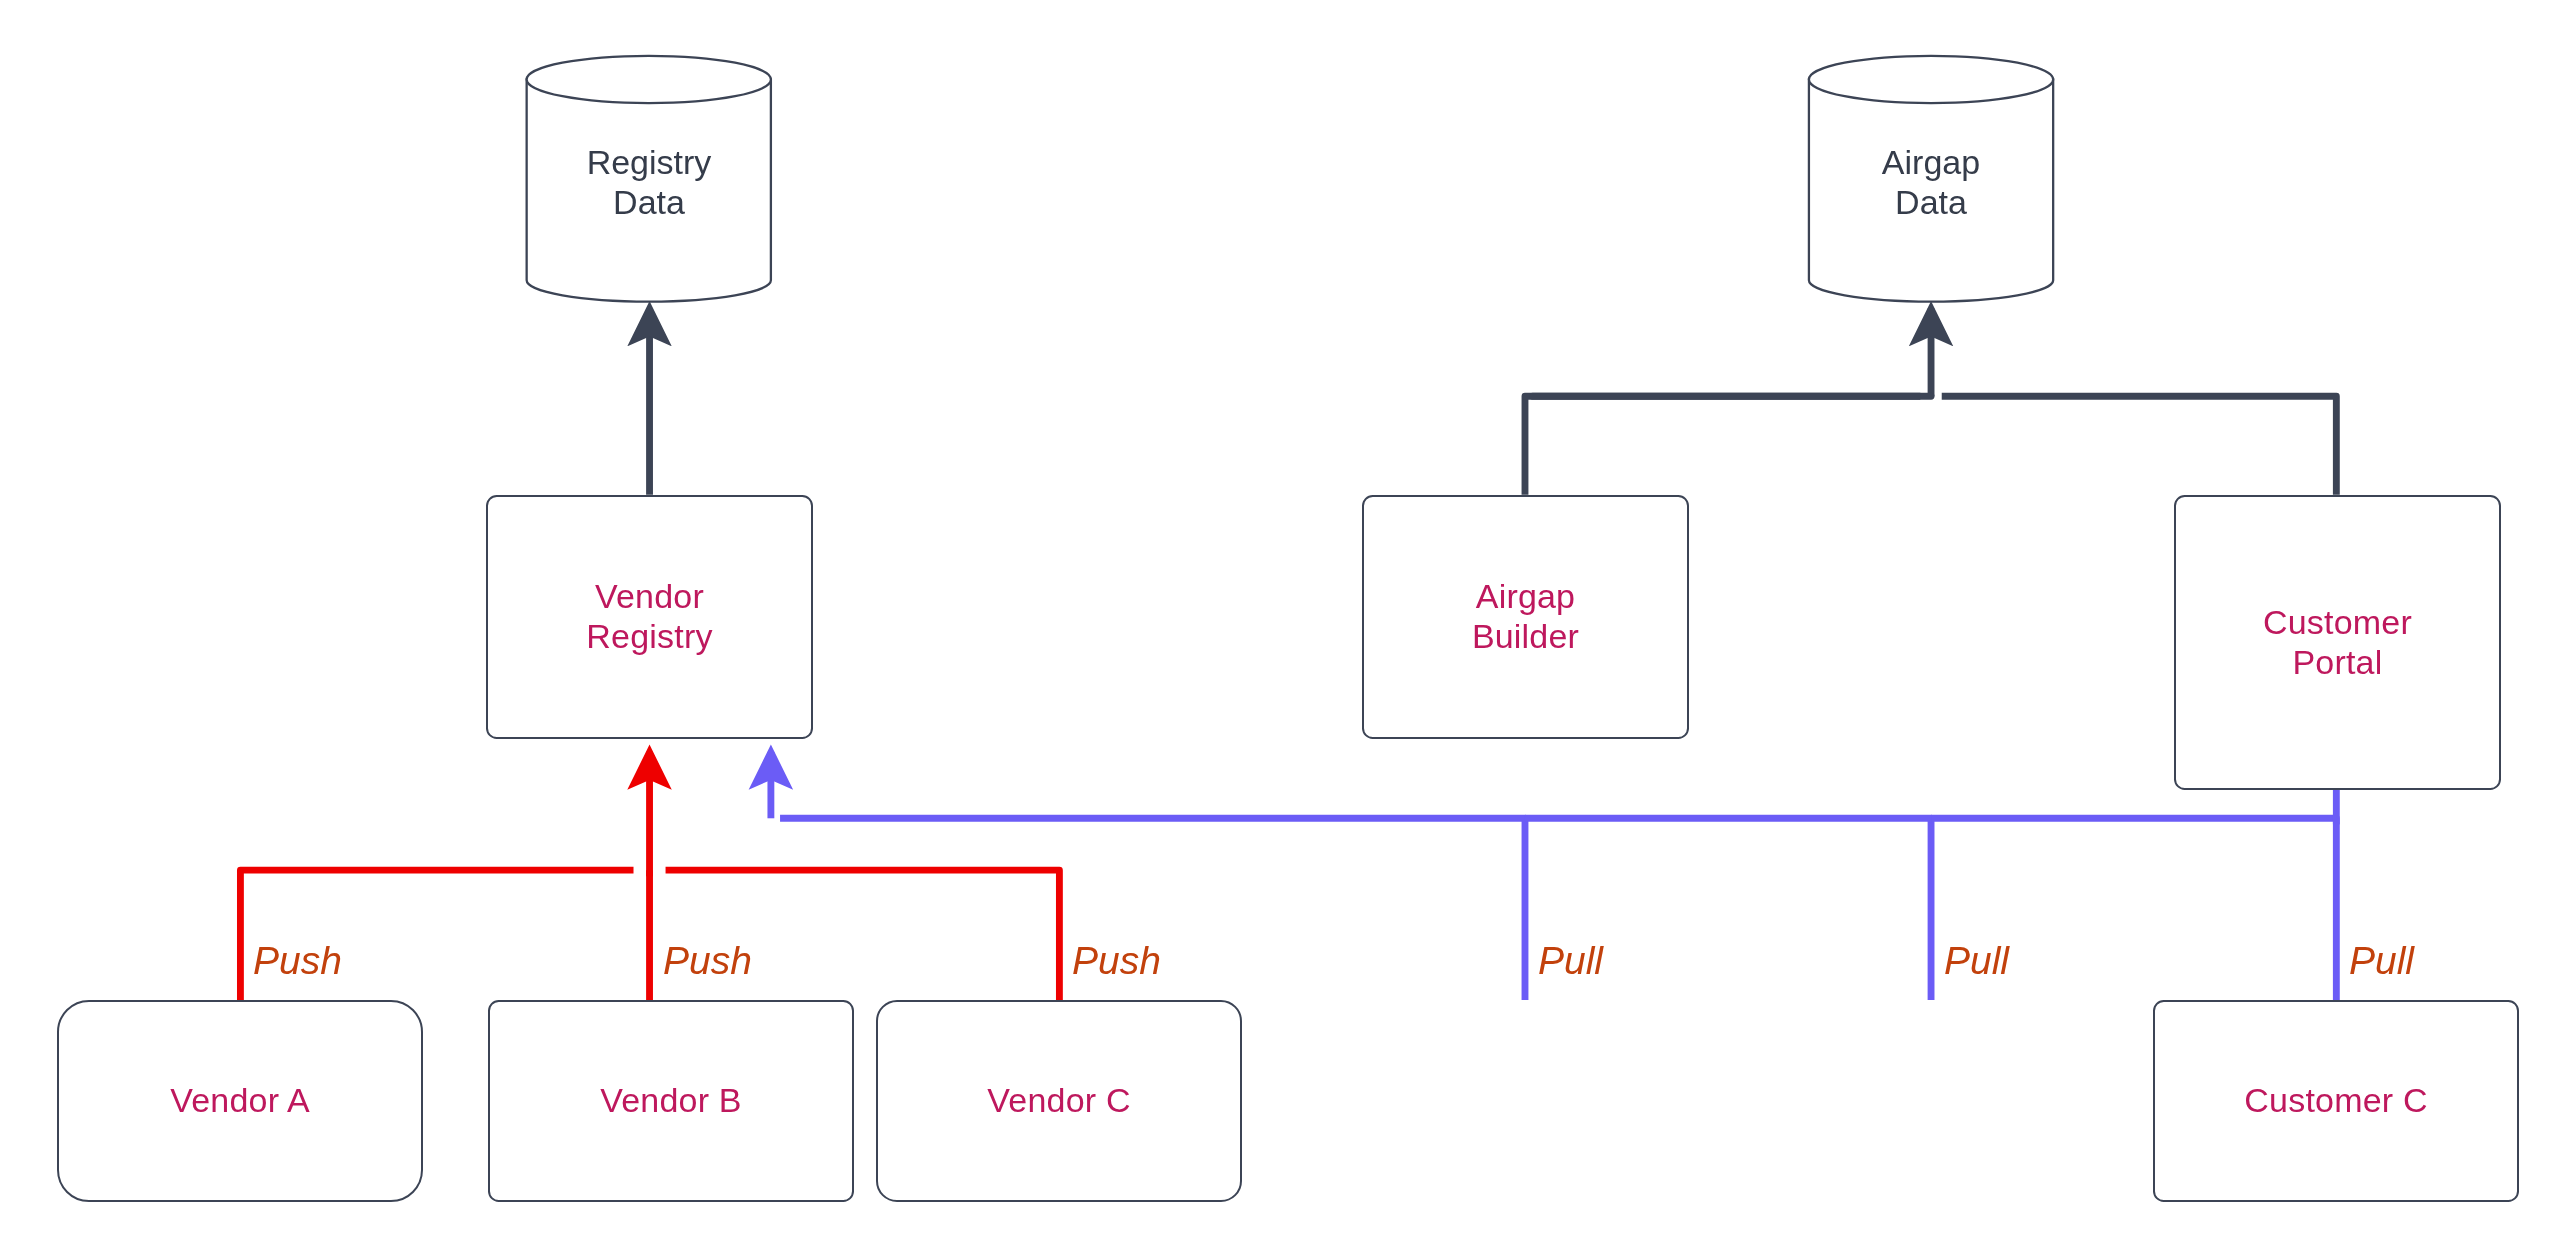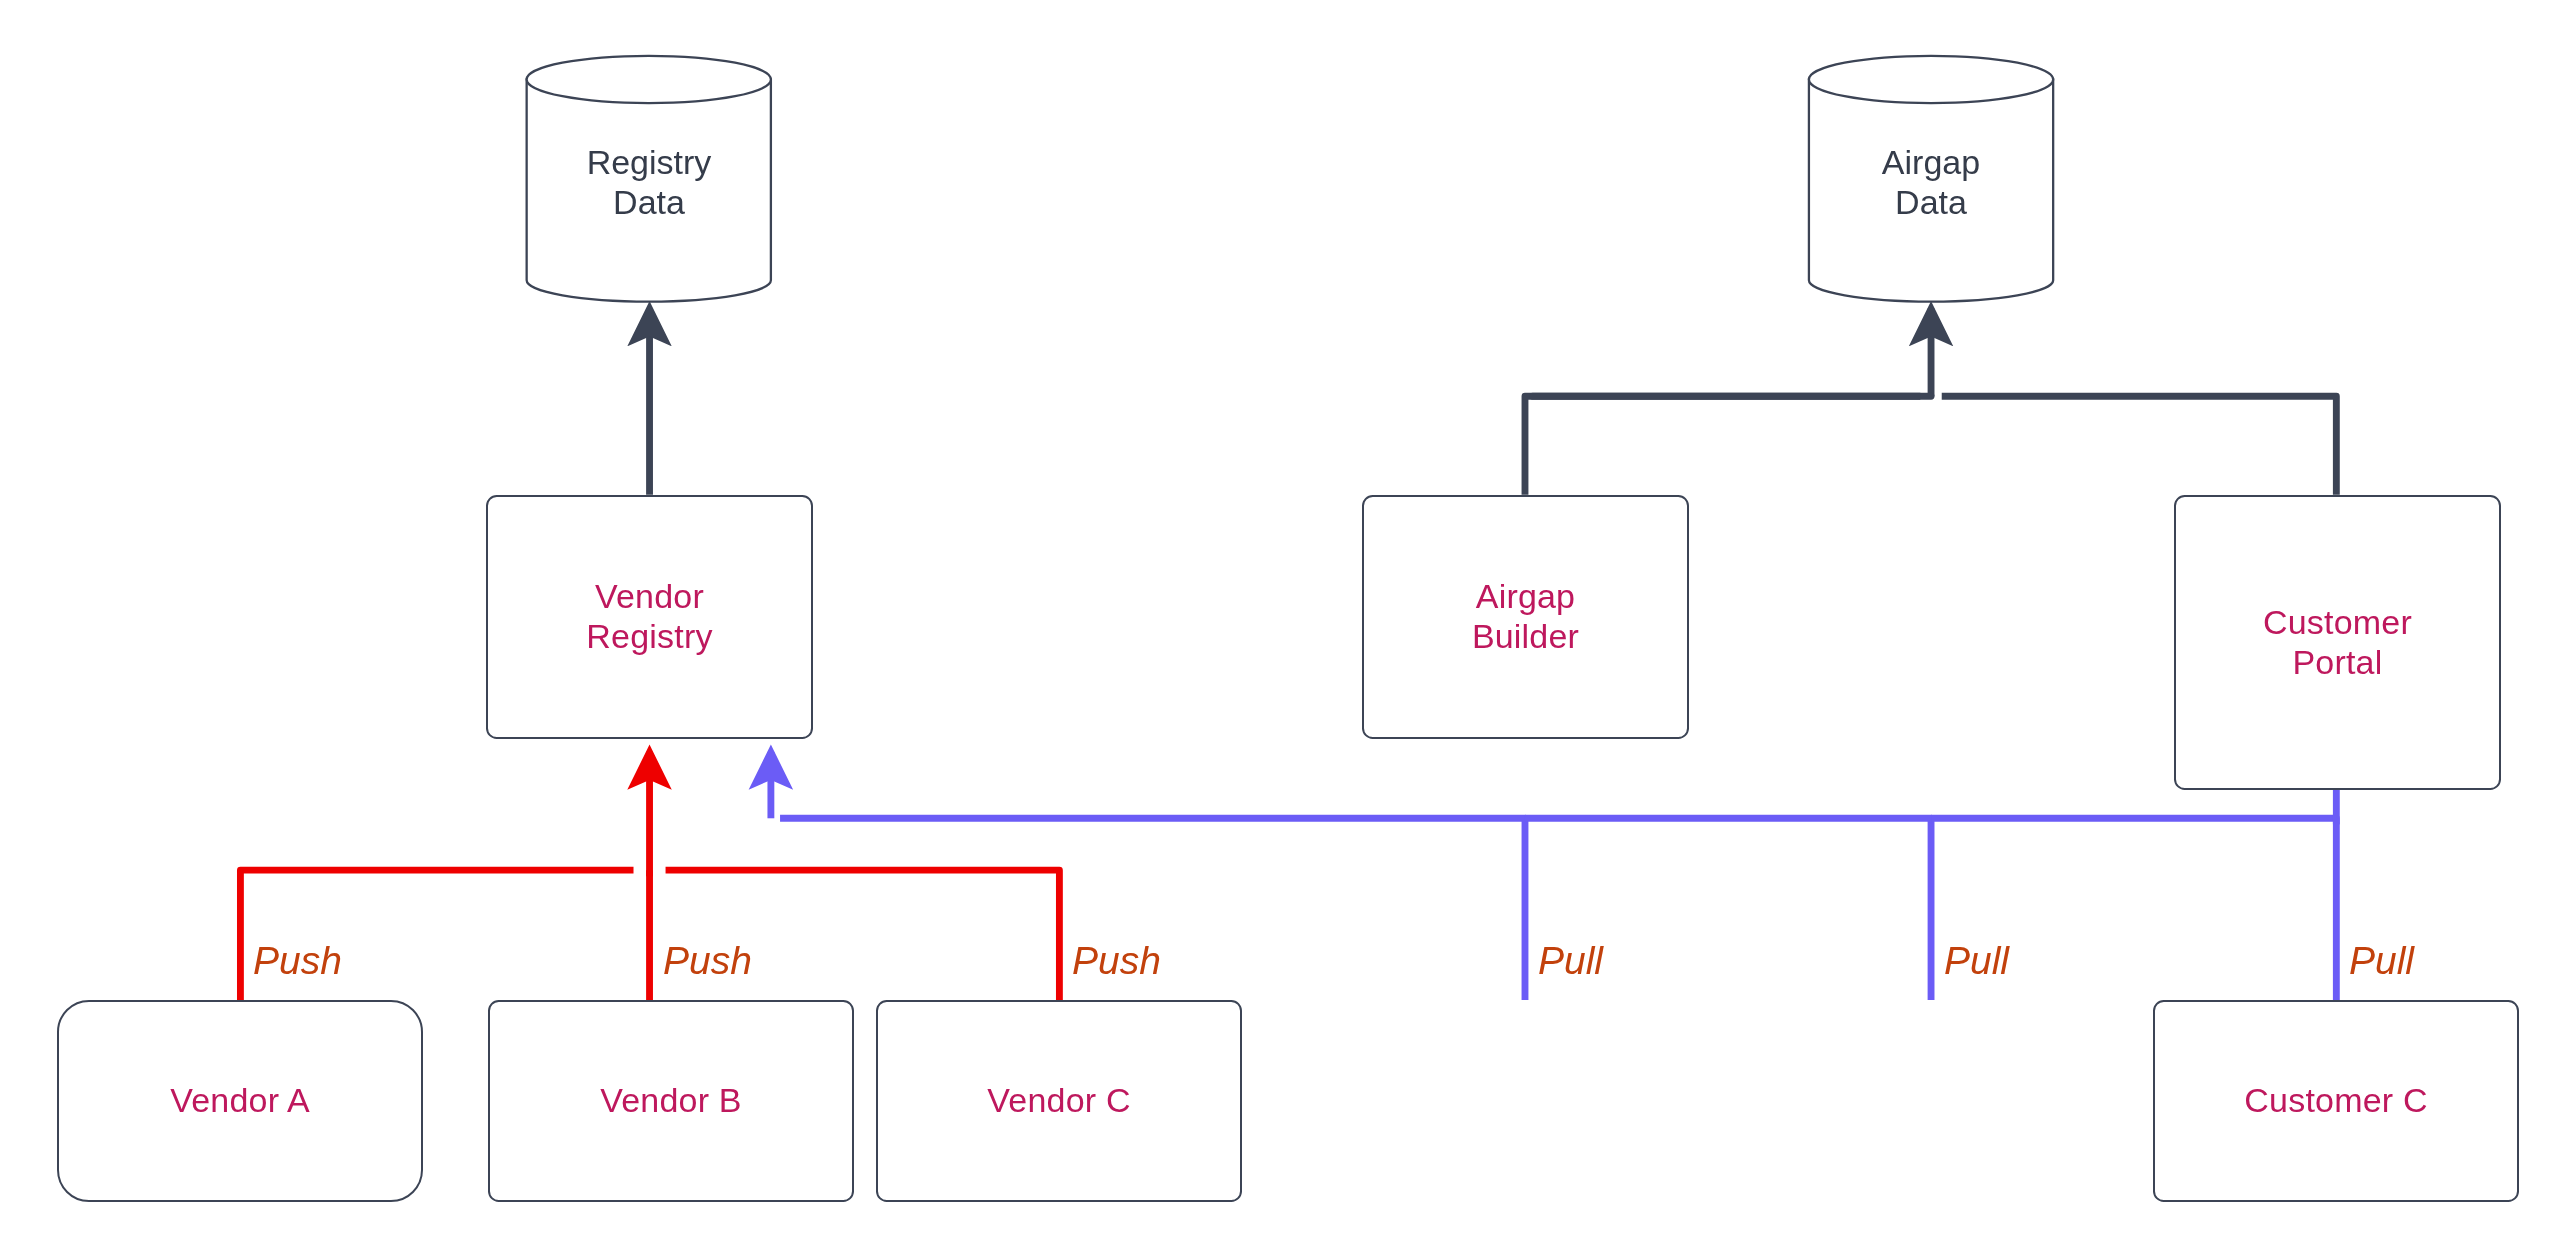--- a/index.html
+++ b/index.html
@@ -128,21 +128,21 @@
   <div class="node box" style="left:1362px; top:495px; width:327px; height:244px;">Airgap
 Builder</div>
 
   <div class="node box" style="left:2174px; top:495px; width:327px; height:295px;">Customer
 Portal</div>
 
   <div class="node box" style="left:57px; top:1000px; width:366px; height:202px;border-radius:32px;">Vendor A</div>
 
   <div class="node box" style="left:488px; top:1000px; width:366px; height:202px;">Vendor B</div>
 
-  <div class="node box" style="left:876px; top:1000px; width:366px; height:202px;">Vendor C</div>
+  <div class="node box" style="left:876px; top:1000px; width:366px; height:202px;border-radius:21px;">Vendor C</div>
 
 
 
   <div class="node box" style="left:2153px; top:1000px; width:366px; height:202px;">Customer C</div>
 
   <div class="edge-label" style="left:253px; top:941px;">Push</div>
 
   <div class="edge-label" style="left:663px; top:941px;">Push</div>
 
   <div class="edge-label" style="left:1072px; top:941px;">Push</div>

